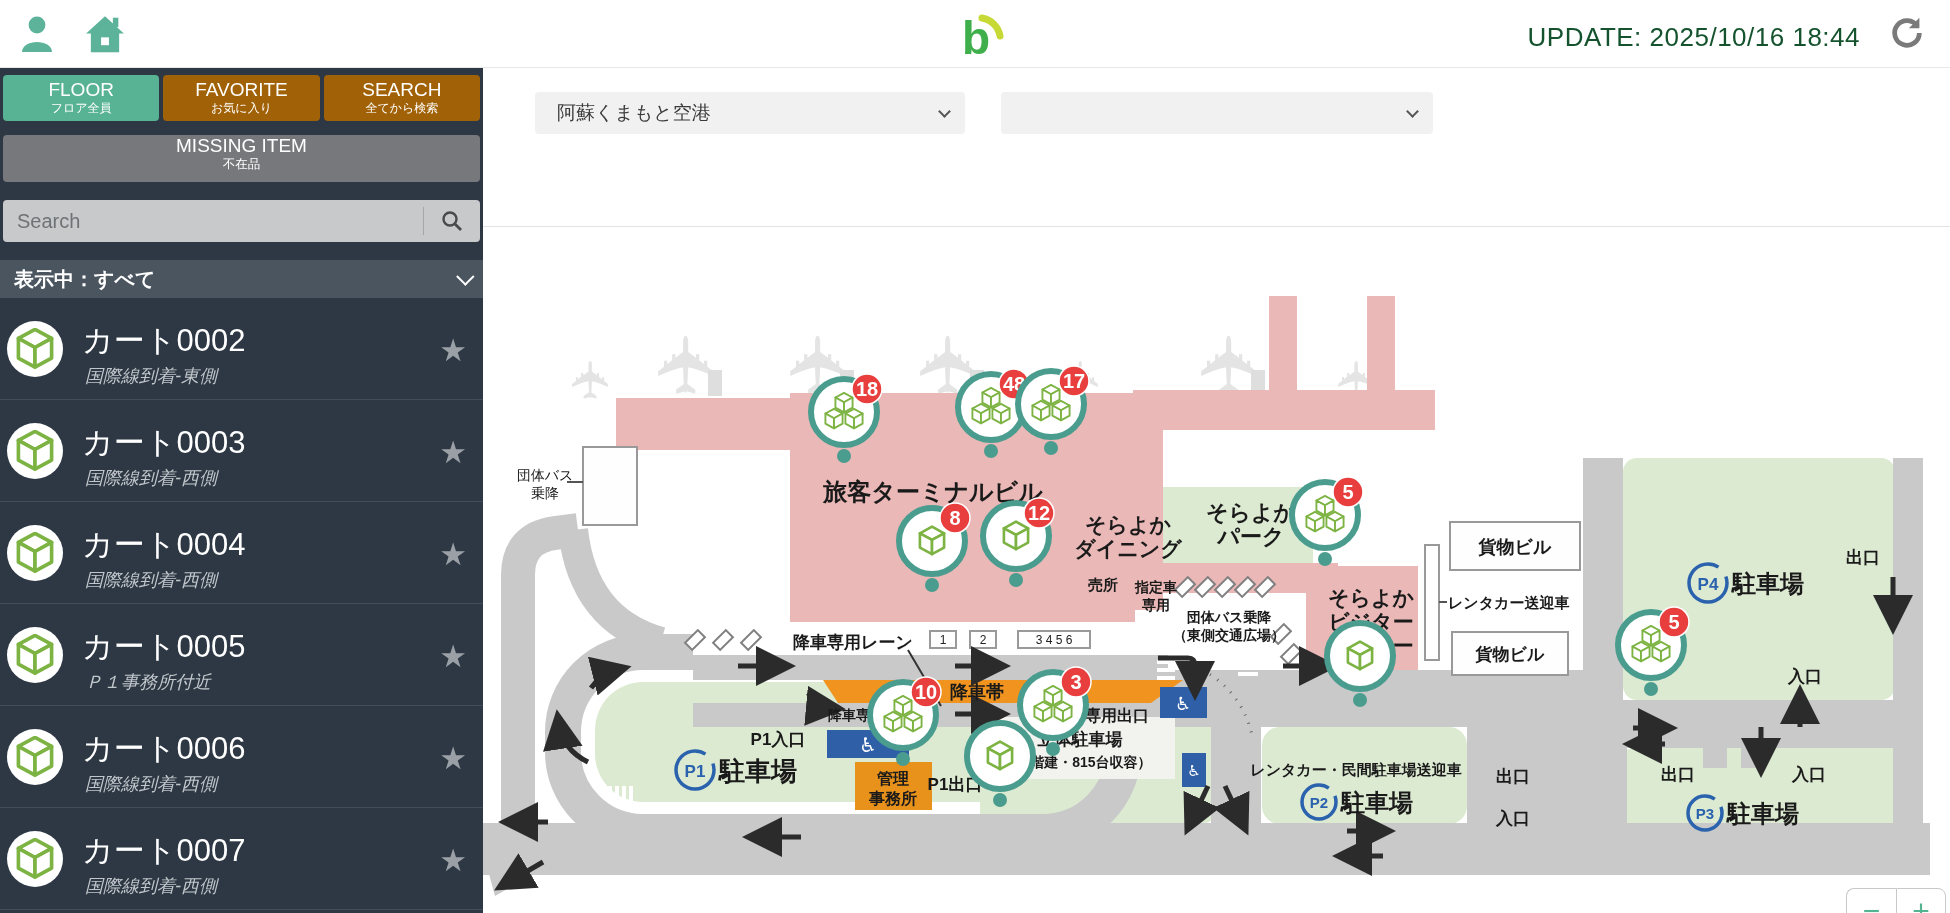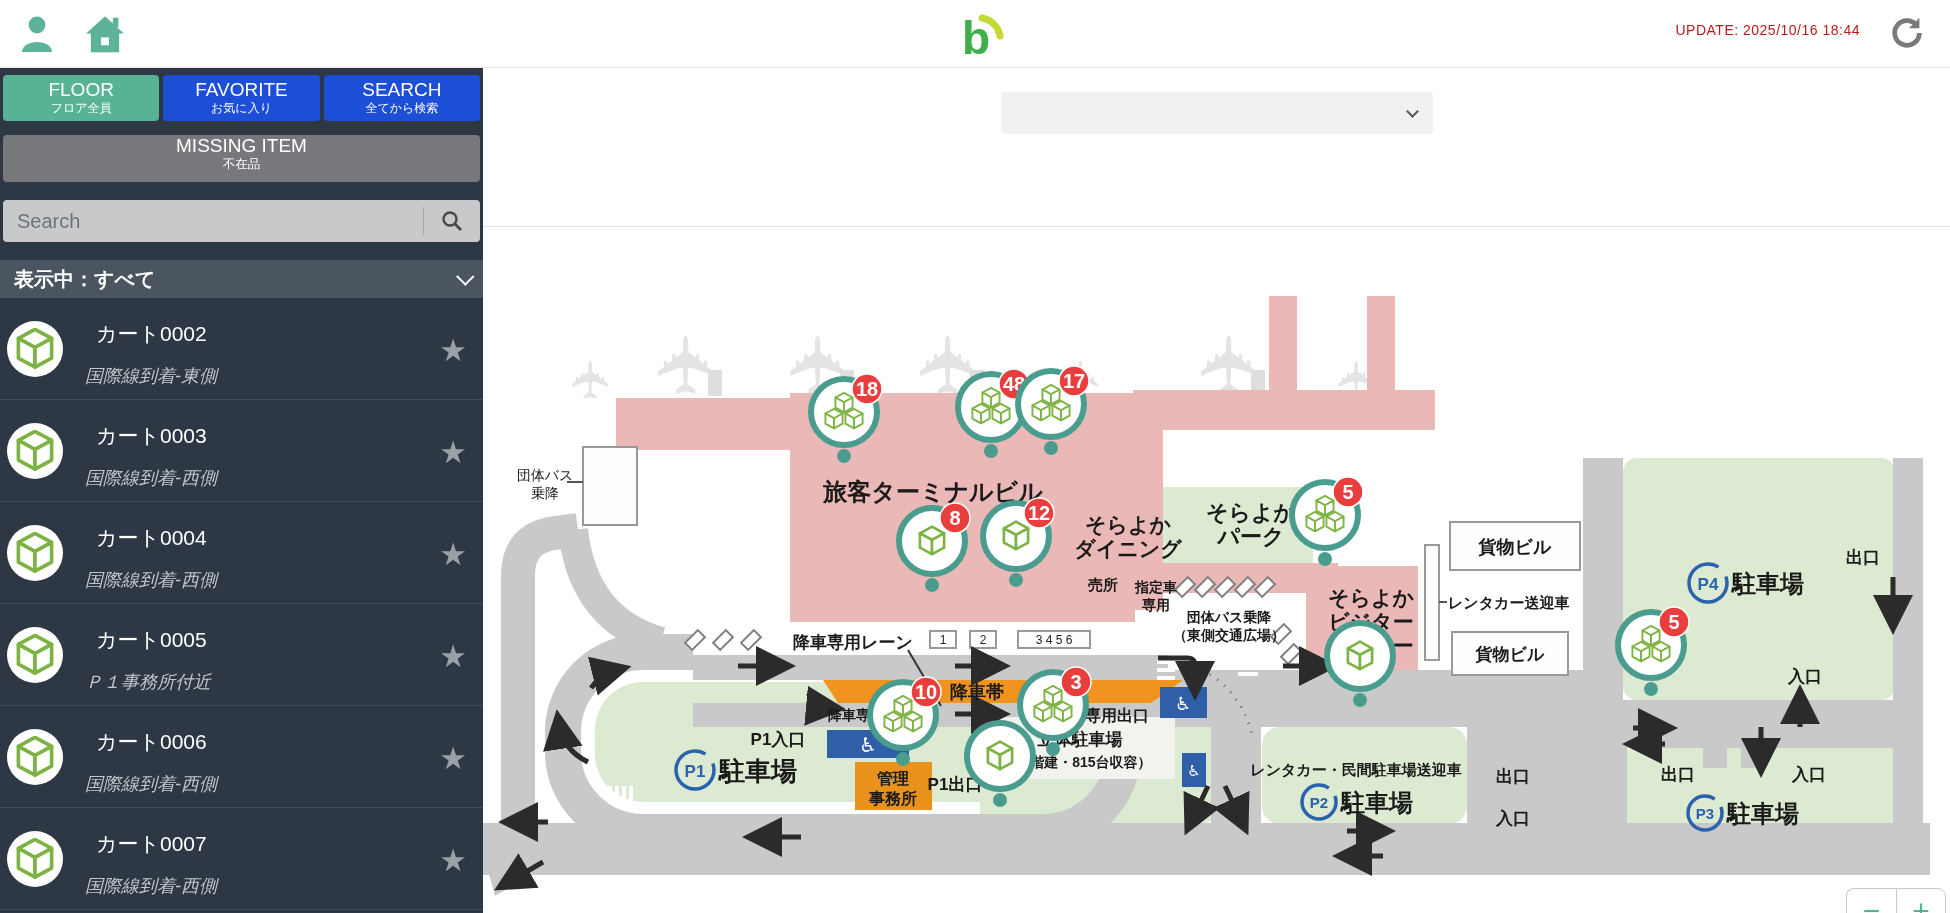--- a/index.html
+++ b/index.html
@@ -4,27 +4,27 @@
 <style>
   * { margin:0; padding:0; box-sizing:border-box; }
   html,body { width:1950px; height:913px; overflow:hidden; background:#fff;
     font-family:"Liberation Sans","DejaVu Sans",sans-serif; }
 
   
   .header { position:absolute; left:0; top:0; width:1950px; height:68px; background:#fff;
     border-bottom:1px solid #e8e8e8; }
   .hicon { position:absolute; top:13px; }
   .logo { position:absolute; left:952px; top:6px; width:60px; height:58px; }
-  .update-label { position:absolute; right:90px; top:22px; font-size:14px; color:#b91c1c; letter-spacing:.5px; }
+  .update-label { position:absolute; right:90px; top:22px; font-size:26px; color:#14532d; letter-spacing:.5px; }
   .refresh { position:absolute; right:24px; top:14px; width:38px; height:38px; cursor:pointer; }
 
   
   .sidebar { position:absolute; left:0; top:68px; width:483px; height:845px; background:#2d3844; }
   .tabs { display:flex; gap:4px; padding:7px 3px 0 3px; }
-  .tab { flex:1; height:46px; background:#1d4ed8; border-radius:4px; color:#fff; text-align:center;
+  .tab { flex:1; height:46px; background:#a16207; border-radius:4px; color:#fff; text-align:center;
     padding-top:4px; cursor:pointer; }
   .tab.active { background:#58b394; }
   .tab .t1 { font-size:19px; line-height:22px; }
   .tab .t2 { font-size:12px; line-height:15px; }
   .missing-btn { margin:14px 3px 0 3px; height:47px; background:#77787c; border-radius:4px; color:#fff;
     text-align:center; cursor:pointer; }
   .missing-btn .t1 { font-size:19px; line-height:22px; }
   .missing-btn .t2 { font-size:12.5px; line-height:15px; }
   .searchrow { margin:18px 3px 0 3px; height:42px; background:#c7c9ca; border-radius:4px;
     display:flex; align-items:center; overflow:hidden; }
@@ -34,21 +34,21 @@
   .search-div { width:1px; height:28px; background:#a4a6a8; }
   .search-btn { width:56px; height:42px; display:flex; align-items:center; justify-content:center; cursor:pointer; }
   .filterbar { margin-top:18px; height:38px; background:#4a5560; color:#fff; display:flex;
     align-items:center; padding:0 14px; font-size:20px; cursor:pointer;font-weight:bold; }
   .filterbar .chev { margin-left:auto; width:13px; height:13px; border-right:2.5px solid #fff;
     border-bottom:2.5px solid #fff; transform:rotate(45deg) translateY(-4px); }
   .cartlist { position:absolute; top:230px; left:0; right:0; bottom:0; overflow:hidden; }
   .cart-item { position:relative; height:102px; border-bottom:1px solid #414d5b; cursor:pointer; }
   .cart-ic { position:absolute; left:7px; top:23px; width:56px; height:56px; background:#fff;
     border-radius:50%; display:flex; align-items:center; justify-content:center; }
-  .cart-name { position:absolute; left:96px; top:22px; font-size:21px; color:#fff; }
+  .cart-name { position:absolute; left:82px; top:22px; font-size:31px; color:#fff; }
   .cart-loc { position:absolute; left:85px; top:66px; font-size:18px; color:#c2c7cc;font-style:italic; }
   .cart-star { position:absolute; right:16px; top:34px; font-size:31px; color:#9aa0a6; cursor:pointer; }
 
   
   .main { position:absolute; left:483px; top:68px; width:1467px; height:845px; background:#fff; }
   .fselect { position:absolute; top:24px; height:42px; background:#f1f1f1; border-radius:4px;
     font-size:19px; color:#3a3a3a; line-height:42px; padding-left:22px; cursor:pointer; }
   .fselect .chev { position:absolute; right:16px; top:15px; width:9px; height:9px;
     border-right:2px solid #555; border-bottom:2px solid #555; transform:rotate(45deg); }
   .sel-airport { left:52px; width:430px; }
@@ -215,20 +215,24 @@
           </svg>
         </div>
       <div class="cart-name">カート0007</div>
       <div class="cart-loc">国際線到着-西側</div>
       <div class="cart-star">★</div>
     </div>
   </div>
 </div>
 
 <div class="main">
+  <div class="fselect sel-airport">
+    <span>阿蘇くまもと空港</span>
+    <span class="chev"></span>
+  </div>
   <div class="fselect sel-floor">
     <span></span>
     <span class="chev"></span>
   </div>
   <div class="hdiv"></div>
 
   <div class="mapwrap">
   <svg width="1467" height="683" viewBox="0 0 1467 683">
 
     <g>

